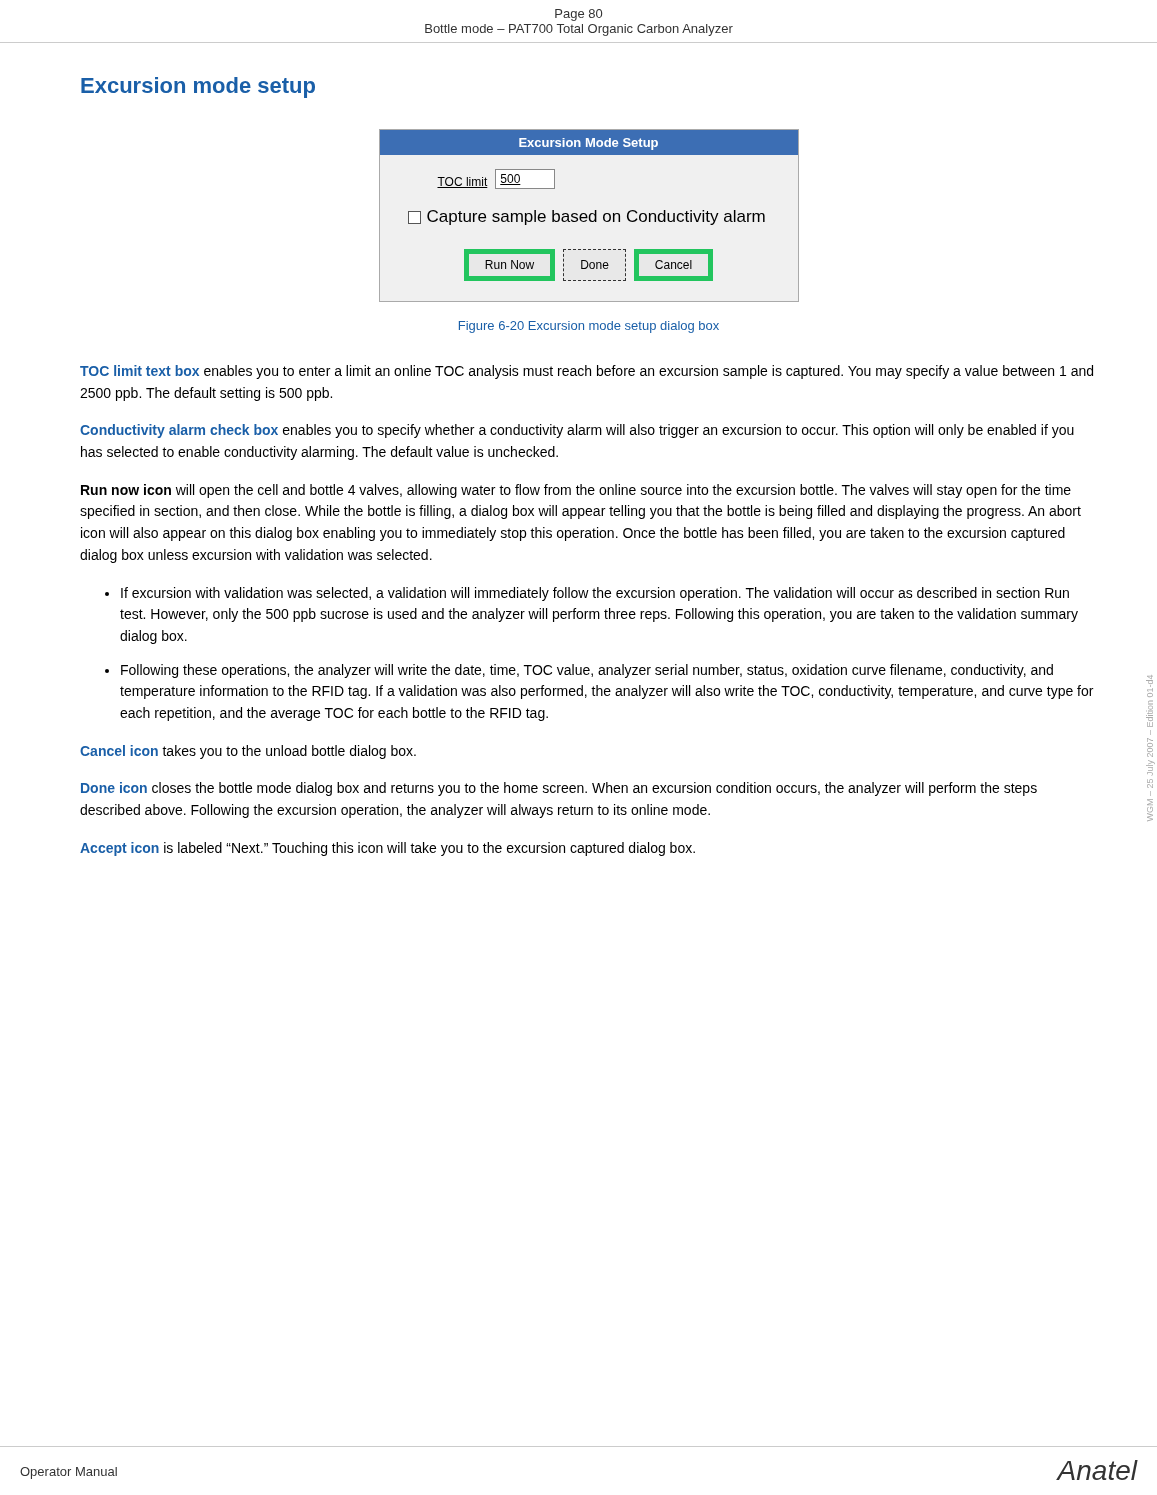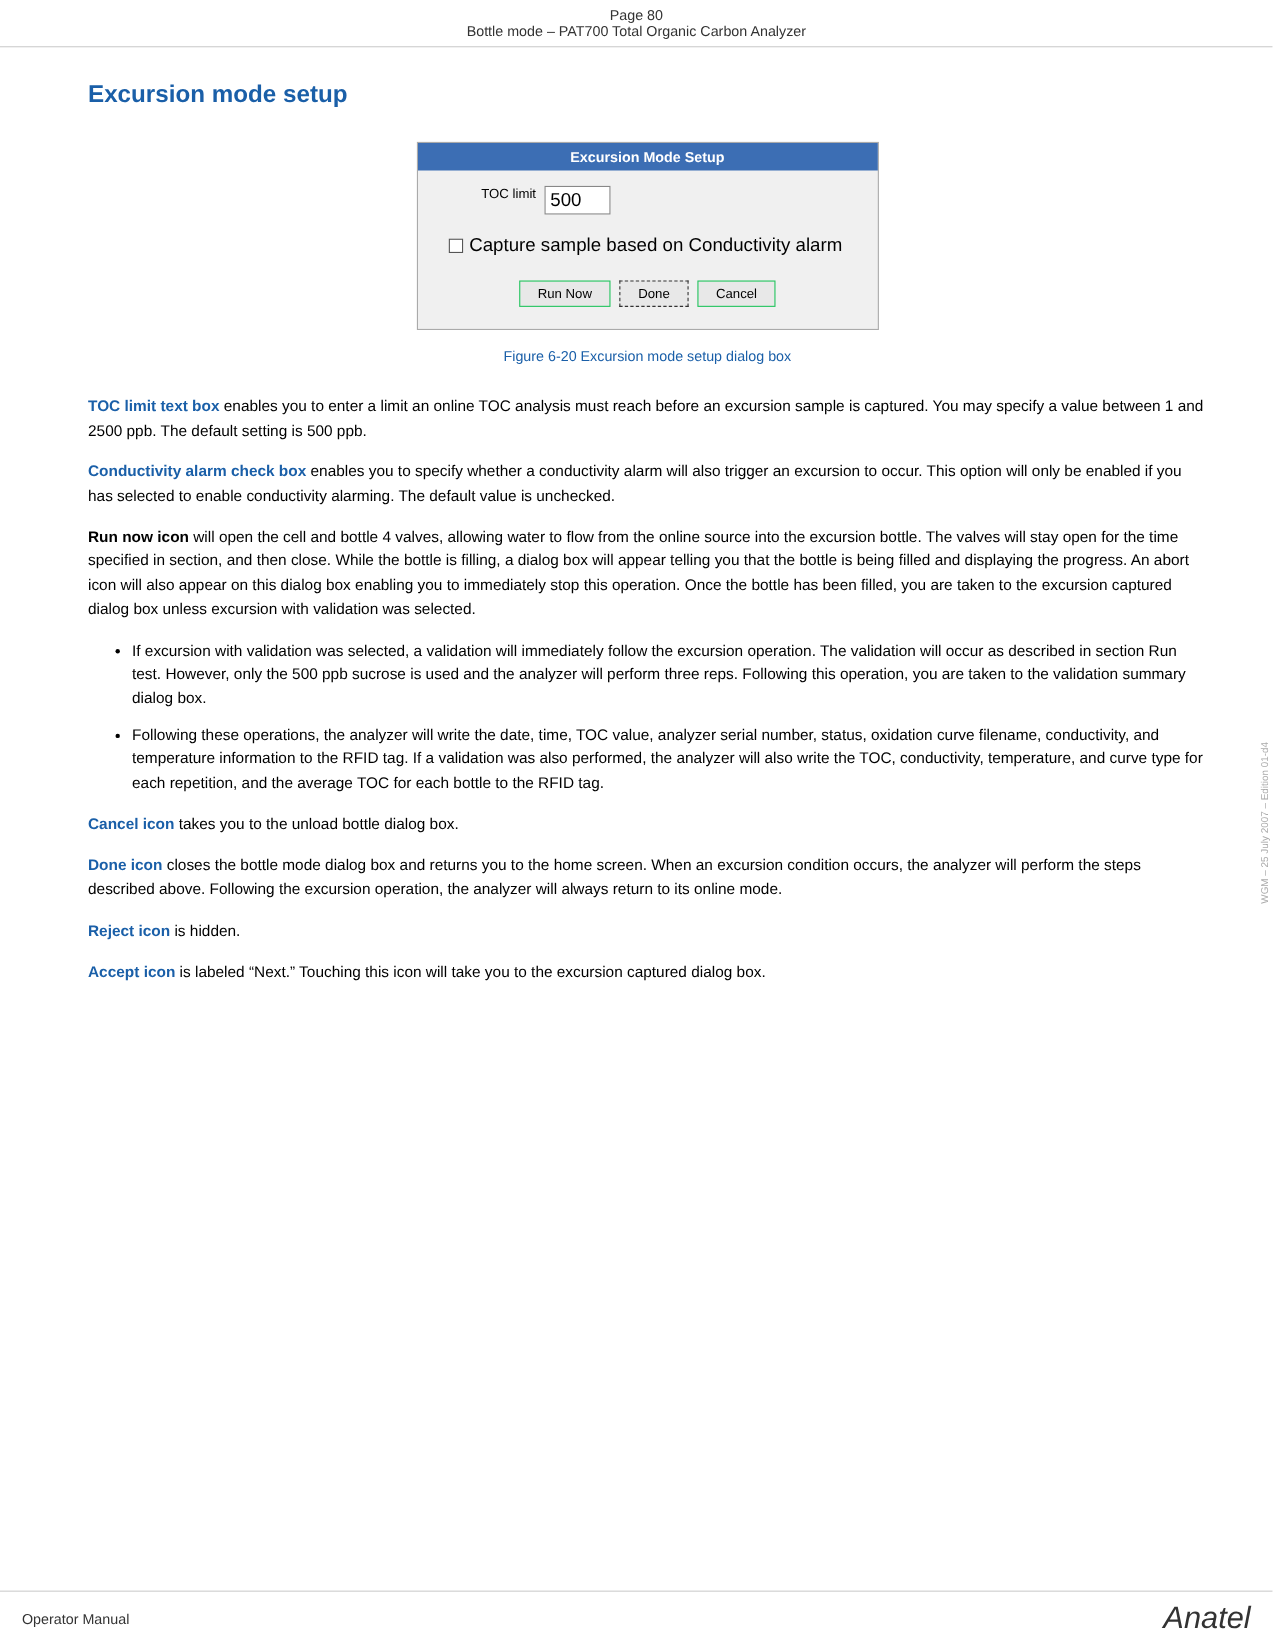--- a/index.html
+++ b/index.html
@@ -94,36 +94,37 @@
 
     .dialog-desc {
       font-size: 12px;
       color: #000;
       margin-bottom: 16px;
       line-height: 1.5;
     }
 
     .toc-limit-row {
       display: flex;
-      align-items: flex-start;
+      align-items: flex-end;
       margin-bottom: 18px;
       margin-left: 40px;
+      text-decoration: underline;
     }
 
     .toc-limit-label {
       font-size: 12px;
       margin-right: 8px;
     }
 
     .toc-limit-input {
       border: 1px solid #888;
       background: #fff;
       padding: 2px 4px;
       width: 60px;
-      font-size: 17px;
+      font-size: 12px;
     }
 
     .checkbox-row {
       display: flex;
       align-items: center;
       margin-bottom: 22px;
       margin-left: 10px;
     }
 
     .checkbox-box {
@@ -141,21 +142,21 @@
 
     .dialog-buttons {
       display: flex;
       justify-content: center;
       gap: 8px;
       margin-top: 4px;
       padding-bottom: 6px;
     }
 
     .dialog-btn {
-      border: 1px solid #22c55e;
+      border: 5px solid #22c55e;
       background: #e8e8e8;
       padding: 4px 16px;
       font-size: 12px;
       cursor: pointer;
       min-width: 60px;
       text-align: center;
     }
 
     .dialog-btn.done-btn {
       border: 1px dashed #333;
@@ -263,23 +264,20 @@
 
   <p class="section-para">
     <span class="term-color">Cancel icon</span><span> takes you to the unload bottle dialog box.</span>
   </p>
 
   <p class="section-para">
     <span class="term-color">Done icon</span><span> closes the bottle mode dialog box and returns you to the home screen. When an excursion condition occurs, the analyzer will perform the steps described above. Following the excursion operation, the analyzer will always return to its online mode.</span>
   </p>
 
 
-  <p class="section-para">
-    <span class="term-color">Reject icon</span><span> is hidden.</span>
-  </p>
 
   <p class="section-para">
     <span class="term-color">Accept icon</span><span> is labeled “Next.” Touching this icon will take you to the excursion captured dialog box.</span>
   </p>
 
 </div>
 
 <div class="watermark-vertical" style="position:absolute;right:2px;top:50%;font-size:9px;color:#aaa;writing-mode:vertical-rl;text-orientation:mixed;transform:translateY(-50%) rotate(180deg);white-space:nowrap;">WGM – 25 July 2007 – Edition 01-d4</div>
 
 <div class="page-footer">

